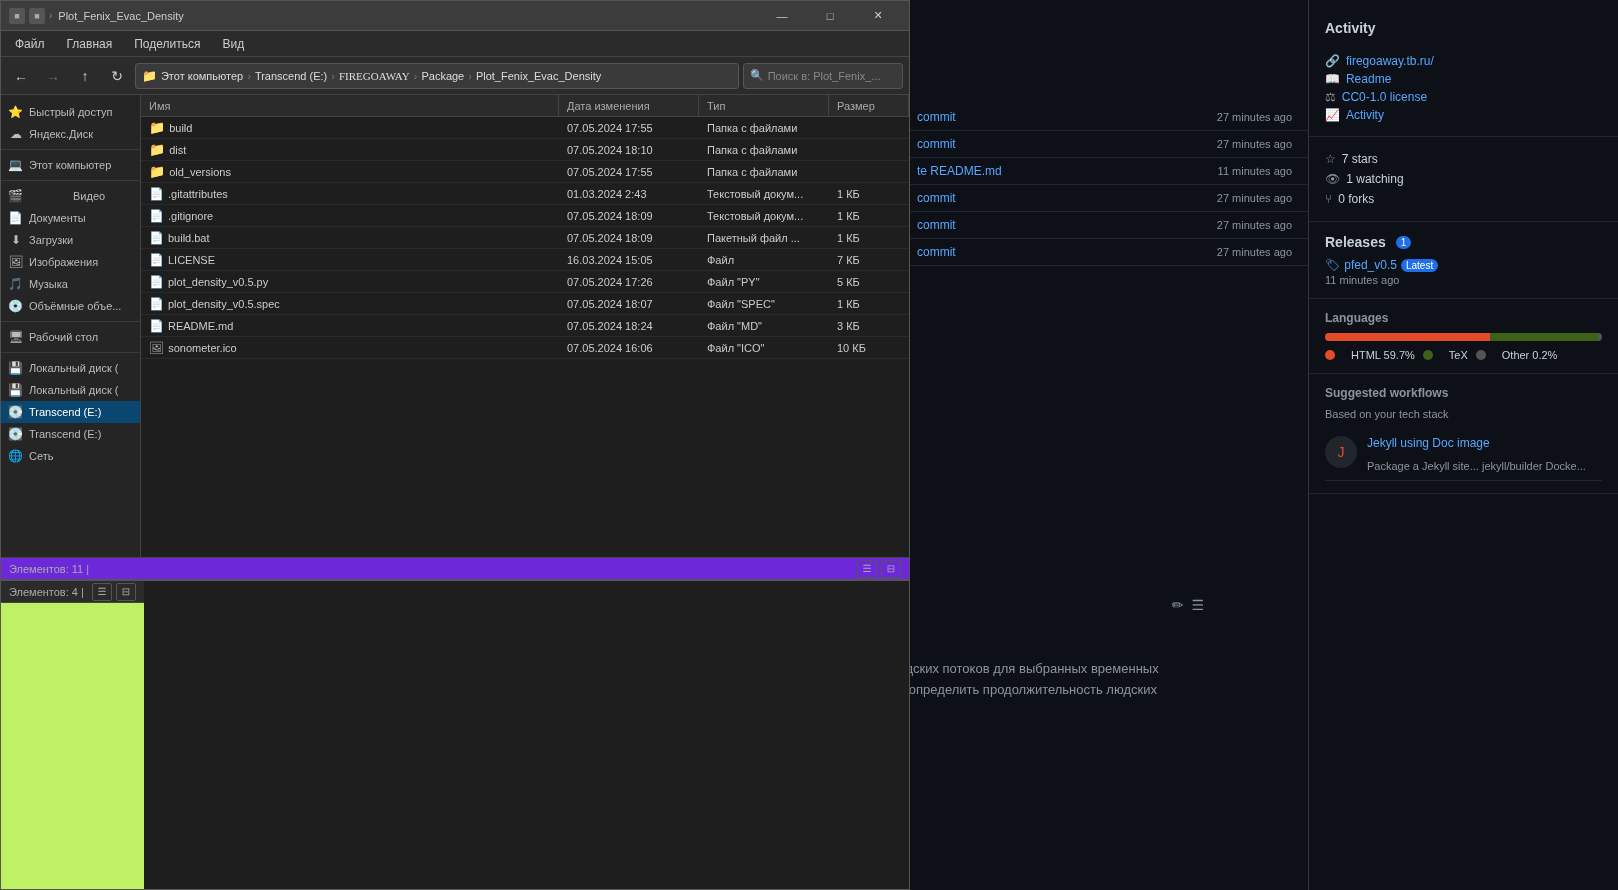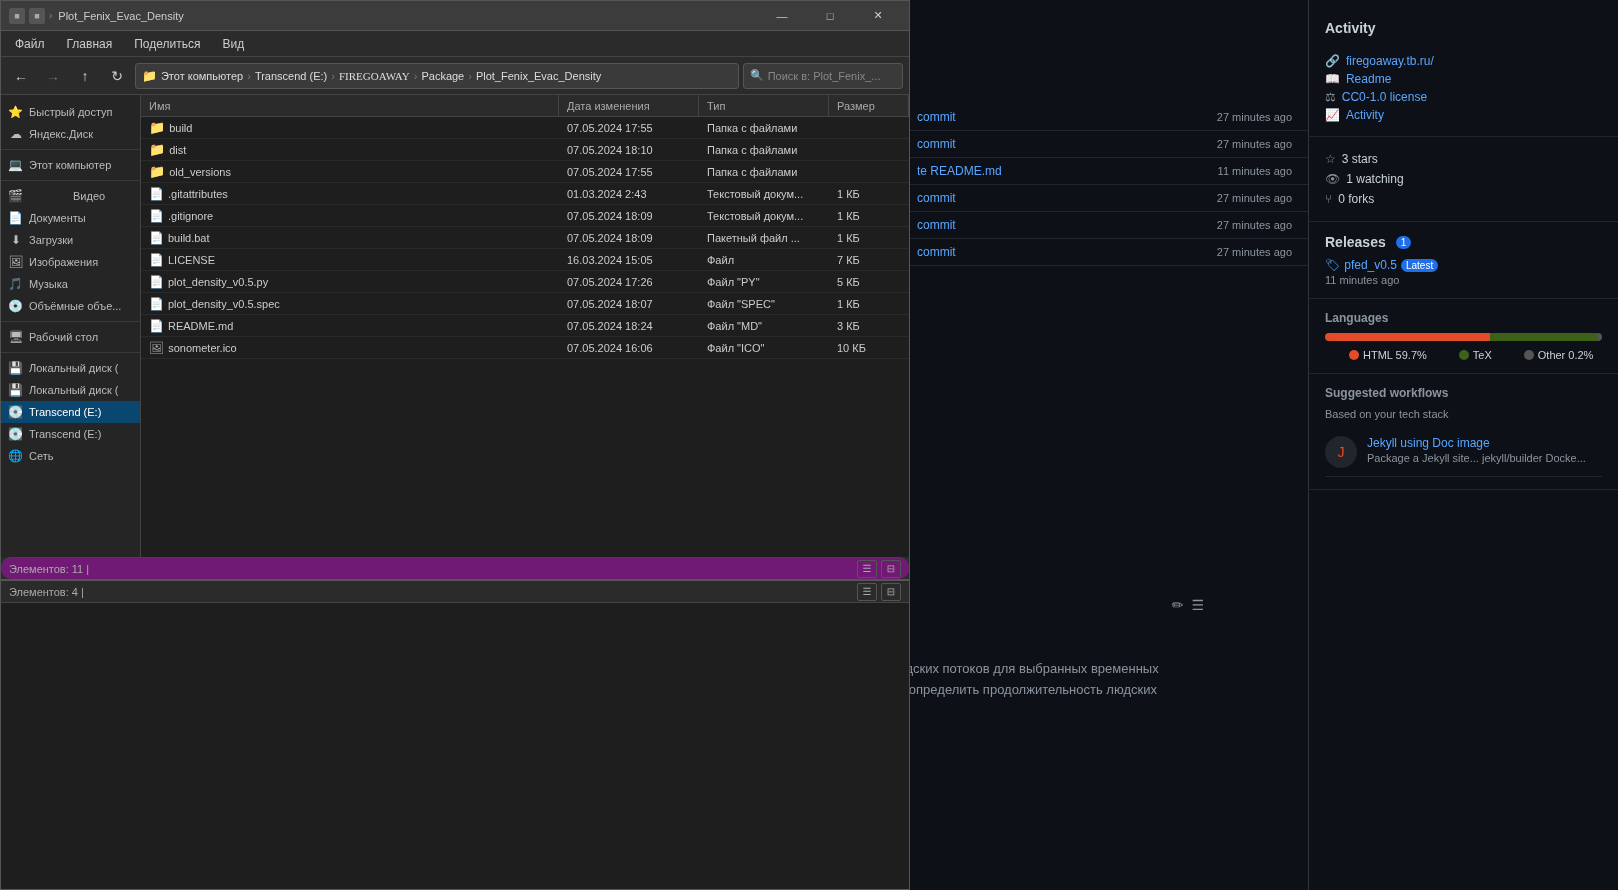--- a/index.html
+++ b/index.html
@@ -203,52 +203,51 @@
     }
     .file-cell.name { flex: 1; }
     .file-cell.date { width: 140px; }
     .file-cell.type { width: 130px; }
     .file-cell.size { width: 80px; }
     .folder-icon { color: #f0c040; font-size: 13px; }
     .file-icon-generic { color: #aaa; font-size: 12px; }
 
     .status-bar {
       height: 22px;
-      background: #701a75;
+      background: #6d28d9;
       border-top: 1px solid #444;
       display: flex;
       align-items: center;
       padding: 0 8px;
       gap: 8px;
       font-size: 11px;
       color: #aaa;
-      border-radius: 10px;
     }
     .status-bar-right {
       margin-left: auto;
       display: flex;
       gap: 4px;
     }
     .view-btn {
       width: 20px; height: 18px;
       display: flex; align-items: center; justify-content: center;
       cursor: pointer; font-size: 10px; color: #aaa;
       border: 1px solid #555; border-radius: 2px;
     }
 
     
     .explorer-lower {
       position: absolute;
       top: 580px; left: 0;
       width: 910px;
       height: 310px;
-      background: #b91c1c;
+      background: #bef264;
       border: 1px solid #555;
       display: flex;
-      flex-direction: column;
+      flex-direction: row;
       z-index: 10;
     }
     .lower-toolbar {
       height: 22px;
       background: #2b2b2b;
       border-bottom: 1px solid #444;
       display: flex;
       align-items: center;
       padding: 0 8px;
       gap: 8px;
@@ -343,24 +342,23 @@
     .lang-other { background: #555; }
     .lang-legend {
       display: flex;
       flex-wrap: wrap;
       gap: 8px;
       margin-top: 4px;
     }
     .lang-item {
       display: flex;
       align-items: center;
-      gap: 4px;
+      gap: 16px;
       font-size: 11px;
       color: #c9d1d9;
-      margin-left: 24px;
     }
     .lang-dot {
       width: 10px; height: 10px;
       border-radius: 50%;
     }
 
     
     .workflow-card {
       display: flex;
       gap: 10px;
@@ -379,21 +377,21 @@
       font-size: 14px;
     }
     .workflow-title {
       font-size: 12px;
       color: #58a6ff;
       font-weight: 500;
     }
     .workflow-desc {
       font-size: 11px;
       color: #8b949e;
-      margin-top: 2px;
+      margin-top: 10px;
     }
 
     
     .github-main {
       position: absolute;
       left: 0; top: 0;
       width: 1308px;
       height: 890px;
       background: #0d1117;
       overflow: hidden;
@@ -480,21 +478,21 @@
     </div>
     <div class="gh-link">
       <span class="gh-link-icon">📈</span>
       <span>Activity</span>
     </div>
   </div>
 
   <div class="gh-sidebar-section">
     <div class="gh-stat">
       <span class="gh-stat-icon">☆</span>
-      <span class="gh-stat-count">3 stars</span>
+      <span class="gh-stat-count">7 stars</span>
     </div>
     <div class="gh-stat">
       <span class="gh-stat-icon">👁</span>
       <span class="gh-stat-count">1 watching</span>
     </div>
     <div class="gh-stat">
       <span class="gh-stat-icon">⑂</span>
       <span class="gh-stat-count">0 forks</span>
     </div>
   </div>

